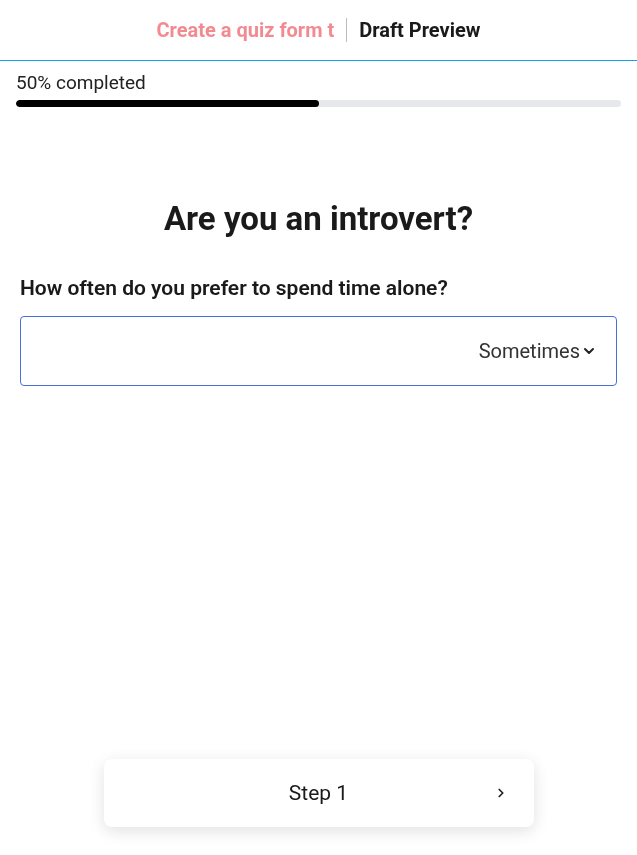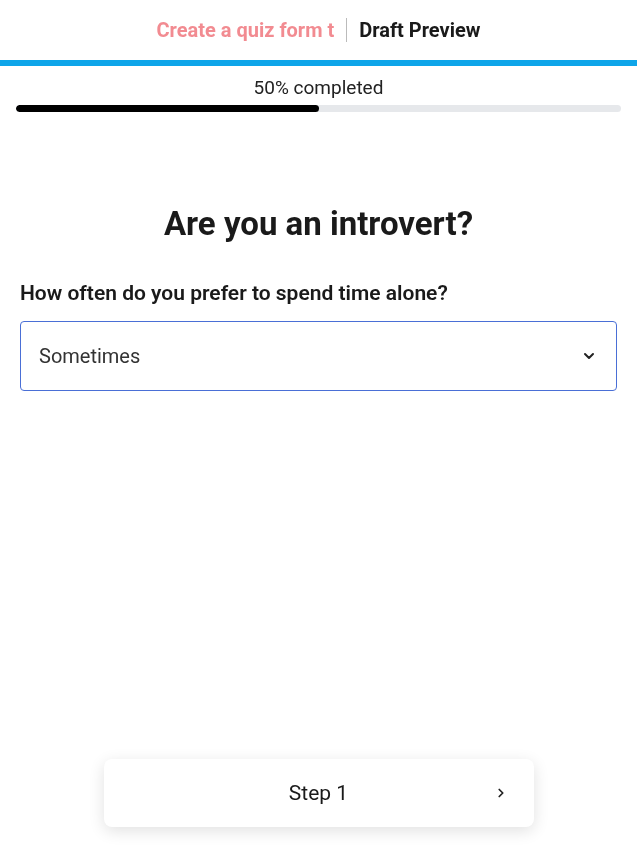--- a/index.html
+++ b/index.html
@@ -13,21 +13,21 @@
       width: 637px;
       height: 855px;
       overflow: hidden;
       position: relative;
     }
     .tabs-bar {
       display: flex;
       justify-content: center;
       align-items: center;
       padding: 18px 0;
-      border-bottom: 6px solid #0ea5e9;
+      border-bottom: 1px solid #0ea5e9;
     }
     .tab {
       font-size: 20px;
       font-weight: 700;
       padding: 0 12px;
       cursor: pointer;
     }
     .tab-create {
       color: #f28b91;
     }
@@ -36,21 +36,21 @@
       height: 24px;
       background: #bbb;
     }
     .tab-preview {
       color: #1a1a1a;
     }
     .progress-section {
       padding: 10px 16px 6px 16px;
     }
     .progress-label {
-      text-align: center;
+      text-align: left;
       font-size: 19px;
       color: #222;
       margin-bottom: 6px;
     }
     .progress-track {
       width: 100%;
       height: 7px;
       background: #e6e8eb;
       border-radius: 4px;
       overflow: hidden;
@@ -93,21 +93,21 @@
     }
     .select-wrap {
       position: relative;
       width: 100%;
       border: 1px solid #4a6fd6;
       border-radius: 4px;
       background: #fff;
       padding: 22px 18px;
       display: flex;
       align-items: center;
-      justify-content: space-between;
+      justify-content: flex-end;
       cursor: pointer;
     }
     .select-value {
       font-size: 20px;
       color: #333;
     }
     .chevron {
       width: 18px;
       height: 18px;
       display: inline-flex;

